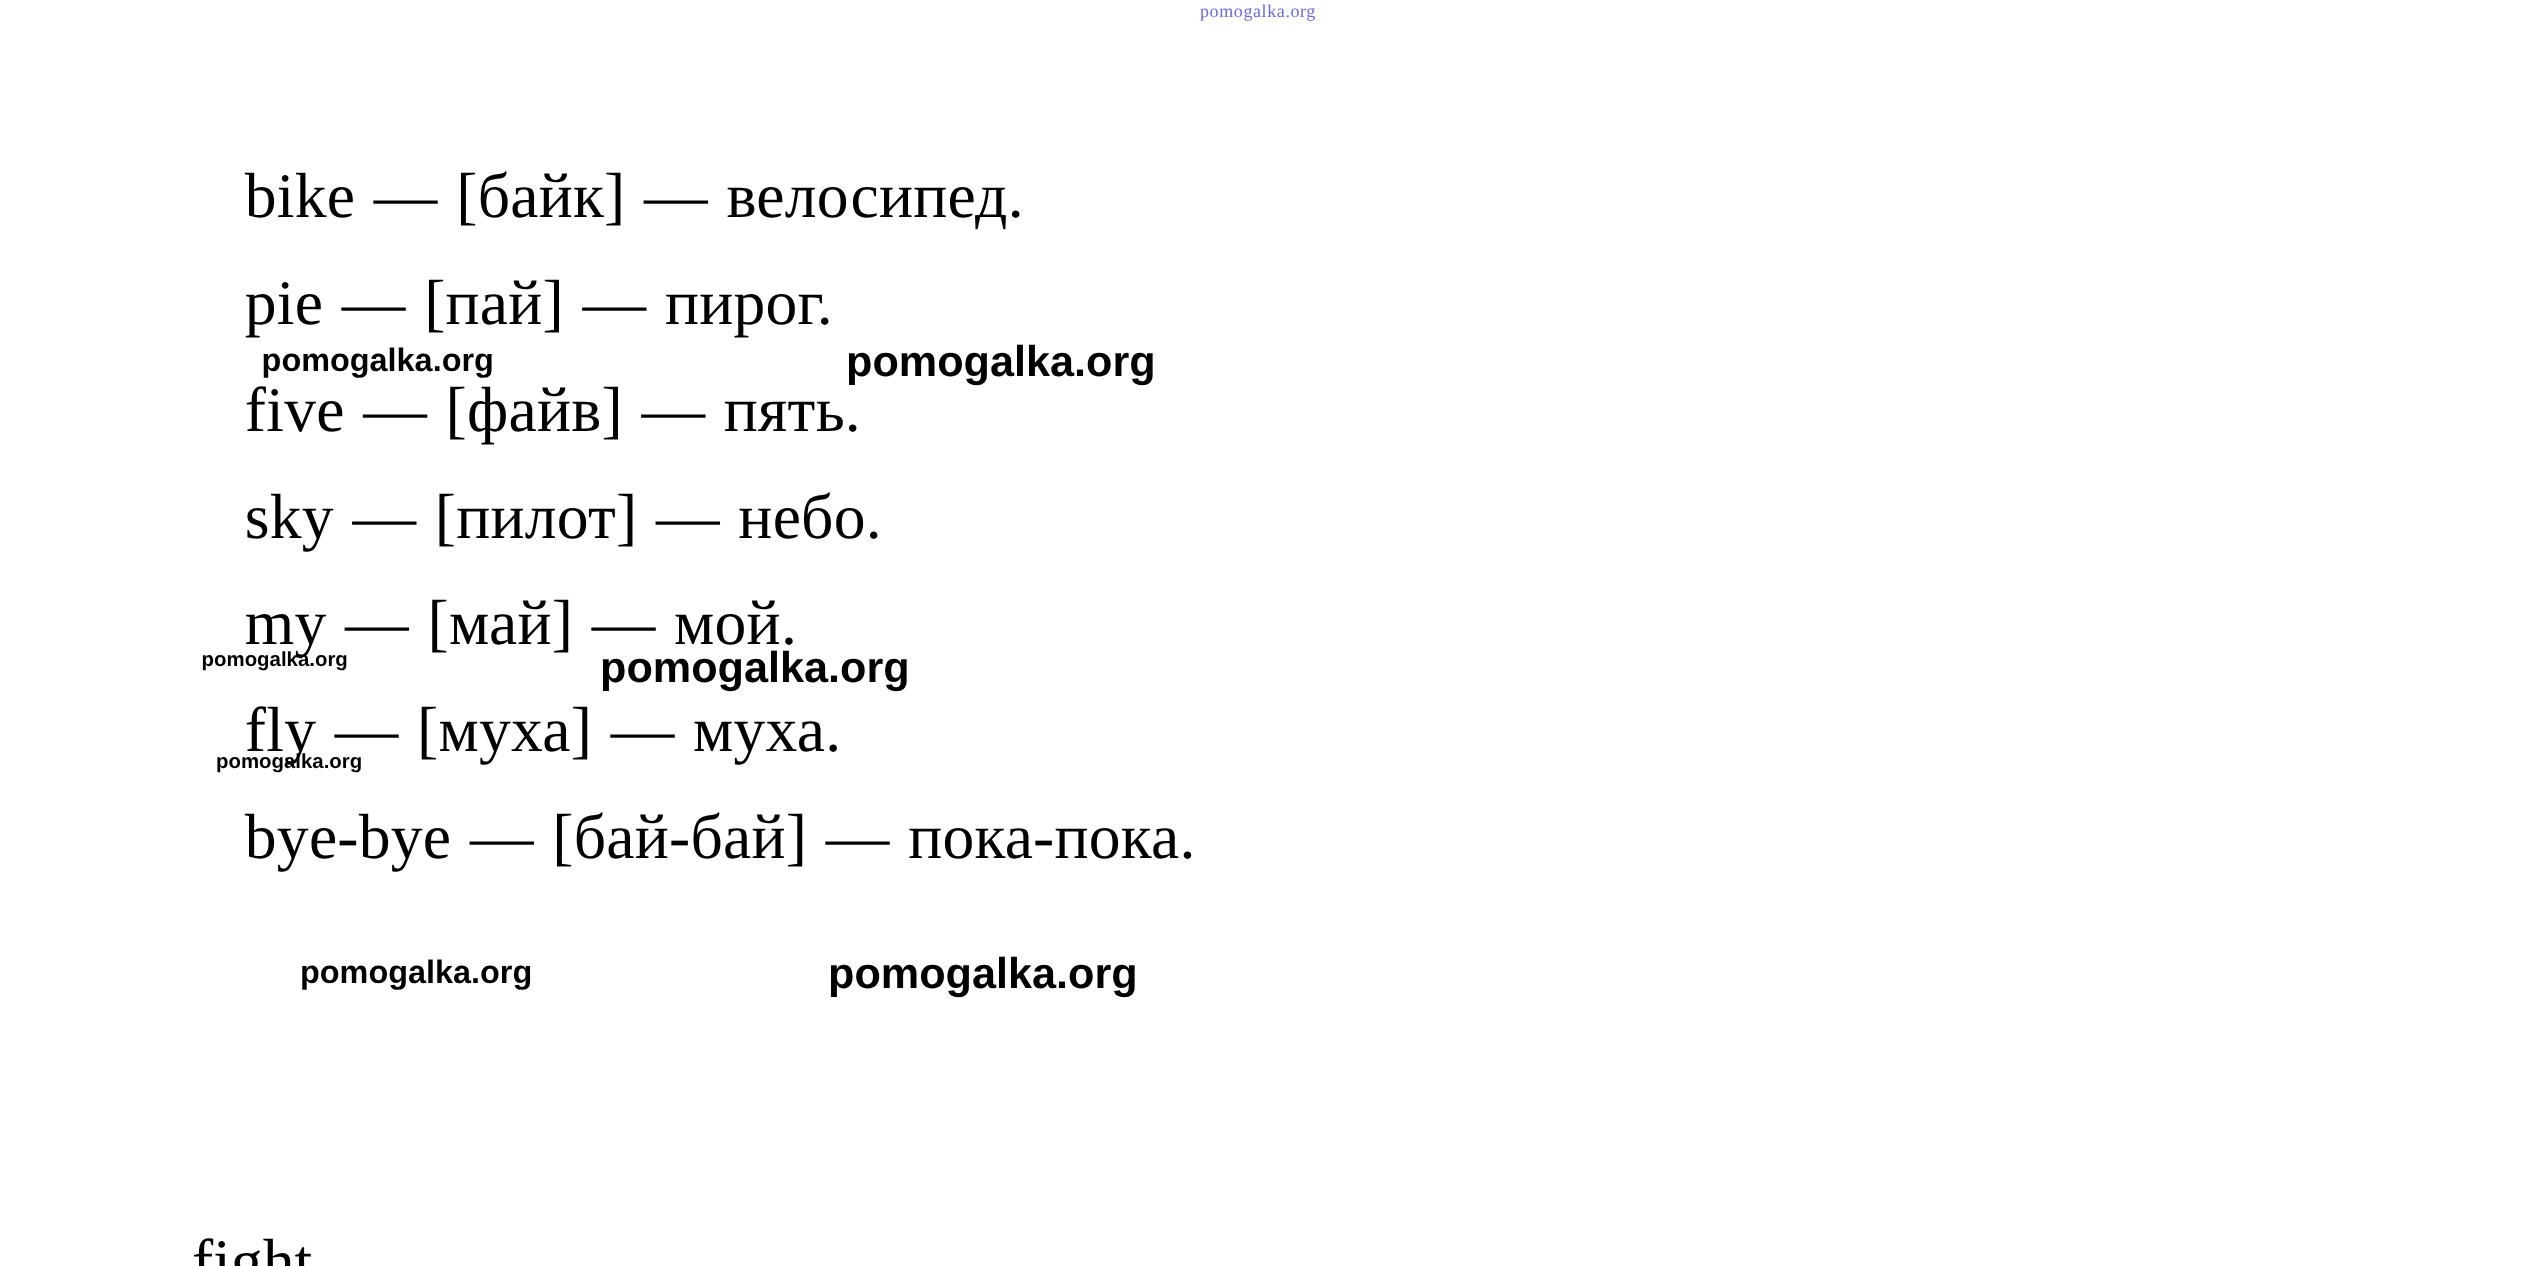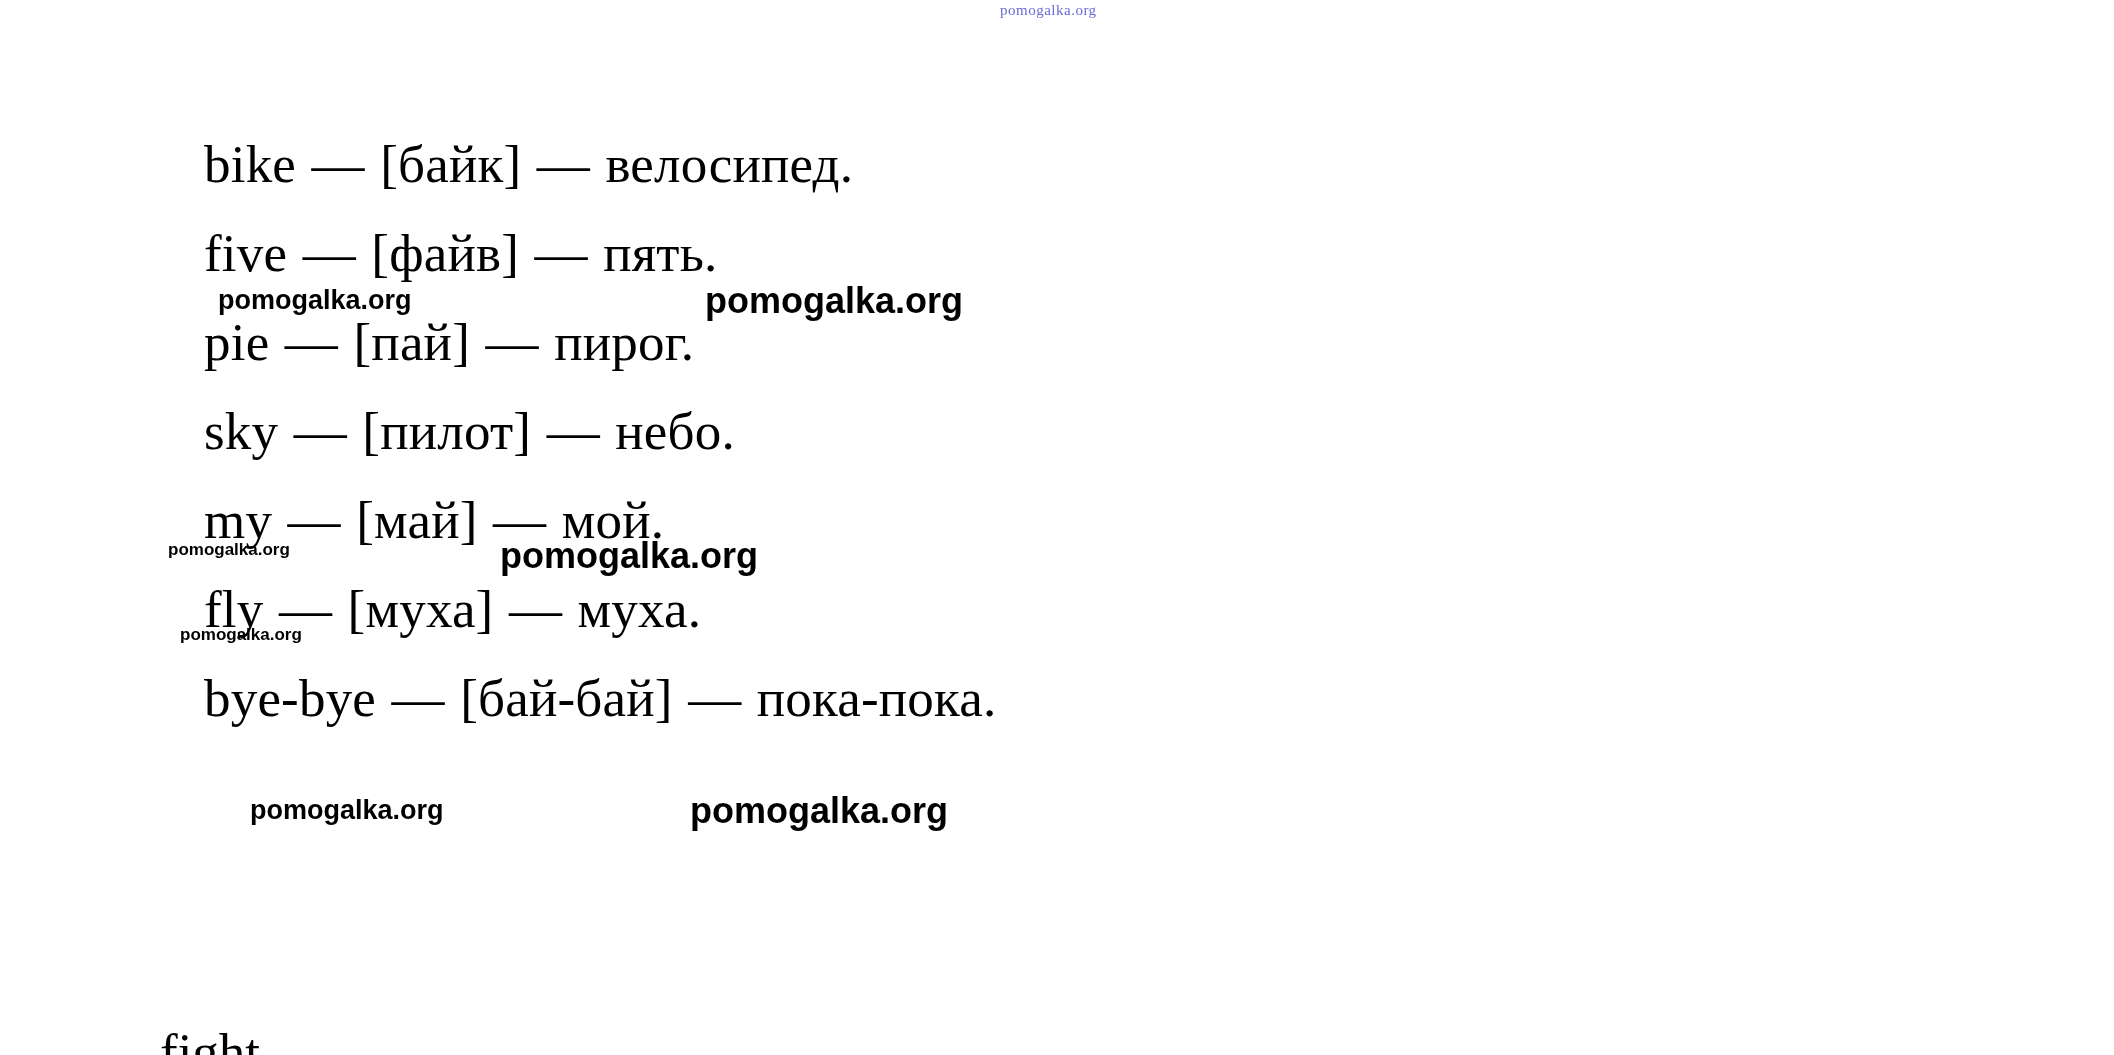--- a/index.html
+++ b/index.html
@@ -99,33 +99,33 @@
       <span class="en">bike</span>
       <span class="dash">—</span>
       <span class="tr">[байк]</span>
       <span class="dash">—</span>
       <span class="ru">велосипед.</span>
     </div>
 
 
 
     <div class="entry">
+      <span class="en">pie</span>
+      <span class="dash">—</span>
+      <span class="tr">[пай]</span>
+      <span class="dash">—</span>
+      <span class="ru">пирог.</span>
+    </div>
+
+    <div class="entry">
       <span class="en">five</span>
       <span class="dash">—</span>
       <span class="tr">[файв]</span>
       <span class="dash">—</span>
       <span class="ru">пять.</span>
-    </div>
-
-    <div class="entry">
-      <span class="en">pie</span>
-      <span class="dash">—</span>
-      <span class="tr">[пай]</span>
-      <span class="dash">—</span>
-      <span class="ru">пирог.</span>
     </div>
 
 
     <div class="entry">
       <span class="en">sky</span>
       <span class="dash">—</span>
       <span class="tr">[пилот]</span>
       <span class="dash">—</span>
       <span class="ru">небо.</span>
     </div>

